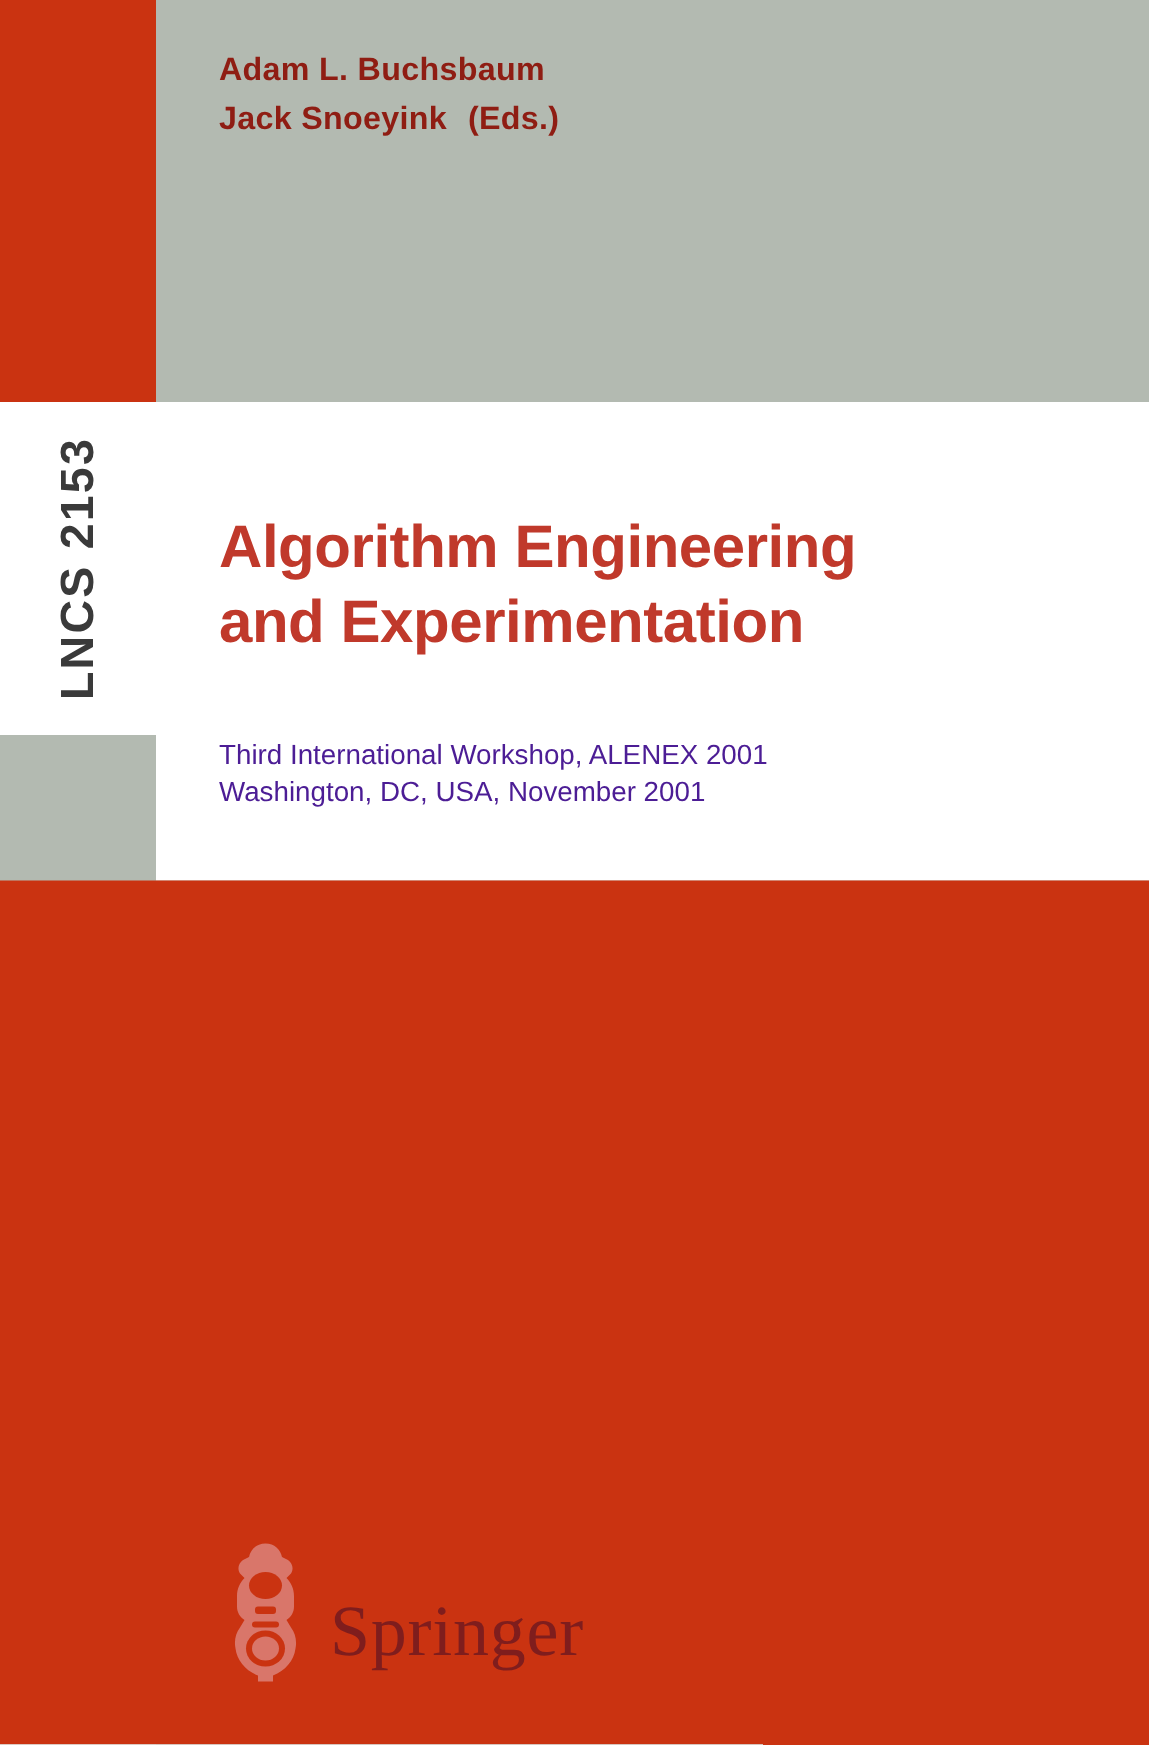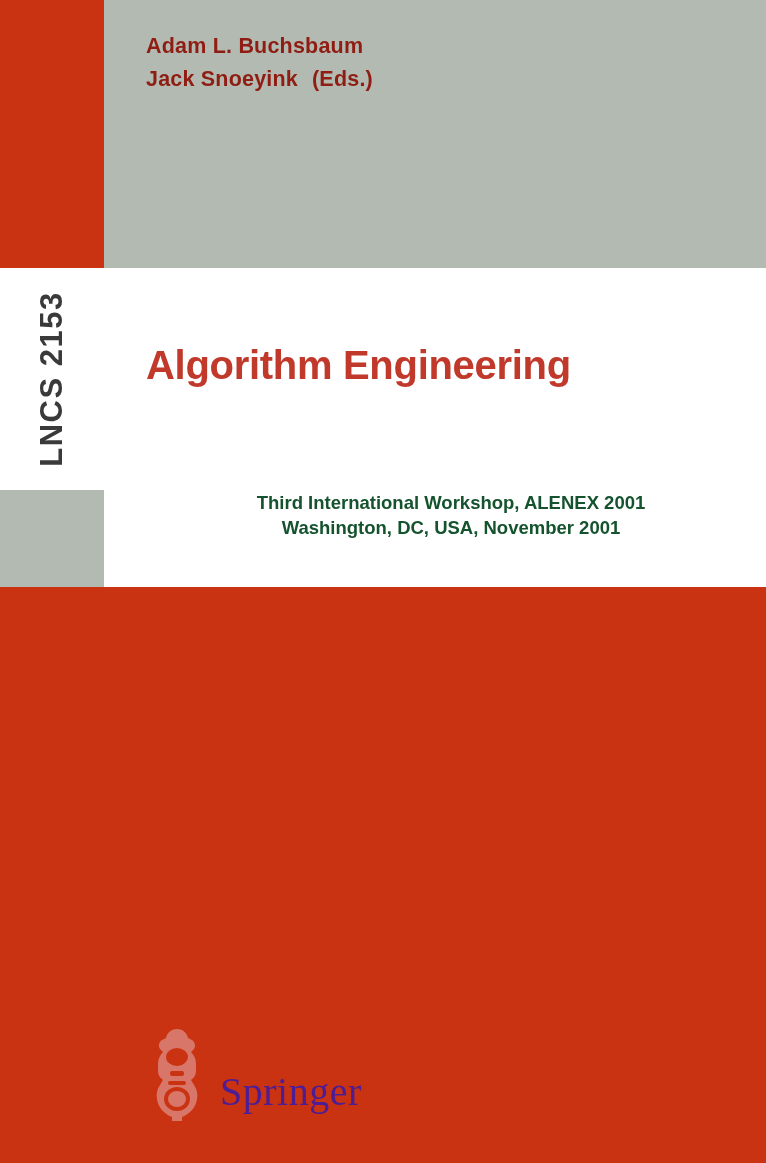--- a/index.html
+++ b/index.html
@@ -112,25 +112,24 @@
     color: #c0392b;
     letter-spacing: -0.3px;
   }
 
   .subtitle {
     position: absolute;
     left: 42px;
     top: 490px;
     width: 610px;
     font-family: "Liberation Sans", sans-serif;
-    font-weight: bold;
+    font-weight: normal;
     font-size: 18.5px;
     line-height: 25px;
-    color: #14532d;
-    text-align: center;
+    color: #4c1d95;
   }
   .subtitle div { white-space: nowrap; }
 
   
   .lower-red {
     position: absolute;
     left: 0;
     top: 587px;
     width: 662px;
     height: 576px;
@@ -146,22 +145,22 @@
     align-items: flex-end;
     gap: 12px;
   }
   .springer-mark {
     width: 62px;
     height: 96px;
     position: relative;
   }
   .springer-name {
     font-family: "Liberation Serif", serif;
-    font-size: 40px;
-    color: #4c1d95;
+    font-size: 48px;
+    color: #7f1d1d;
     letter-spacing: 0.5px;
     padding-bottom: 8px;
   }
 </style>
 </head>
 <body>
 
 <div class="cover">
 
   <div class="spine-col">
@@ -182,20 +181,21 @@
 
     <div class="authors">
       <div class="line">Adam L. Buchsbaum</div>
       <div class="line">
         <span>Jack Snoeyink</span><span class="eds">(Eds.)</span>
       </div>
     </div>
 
     <div class="title-wrap">
       <div class="title">Algorithm Engineering</div>
+      <div class="title t2">and Experimentation</div>
     </div>
 
     <div class="subtitle">
       <div>Third International Workshop, ALENEX 2001</div>
       <div>Washington, DC, USA, November 2001</div>
     </div>
 
     <div class="publisher">
       <div class="springer-mark">
         <svg width="62" height="96" viewBox="0 0 62 96" aria-hidden="true">

